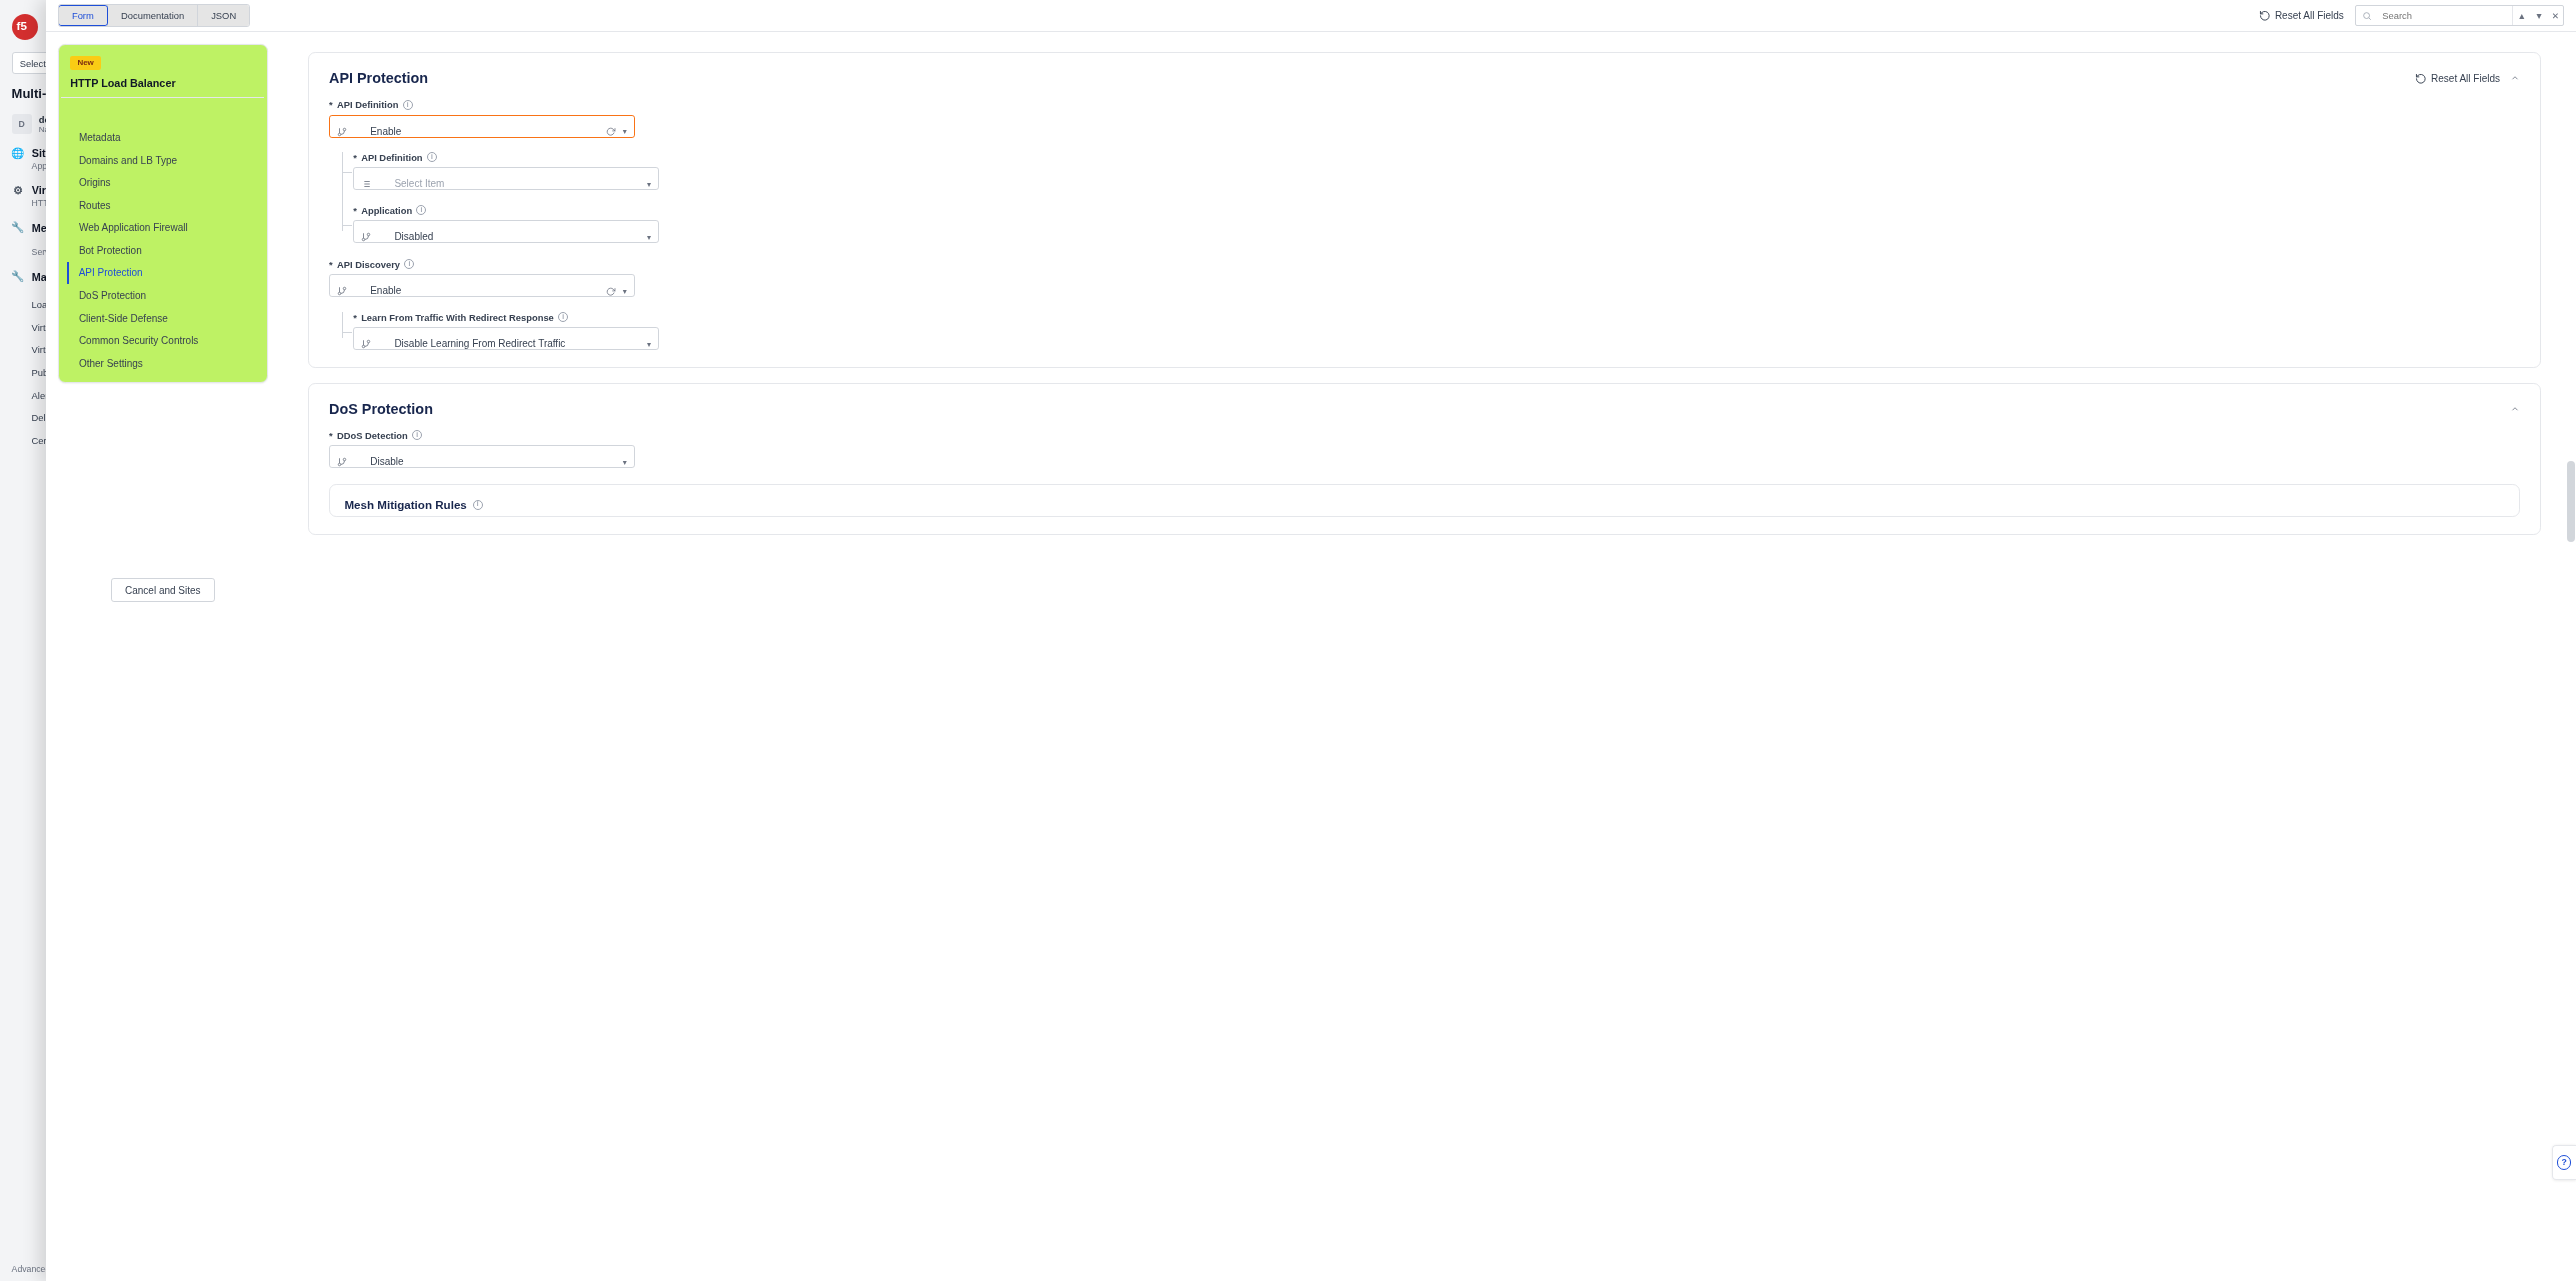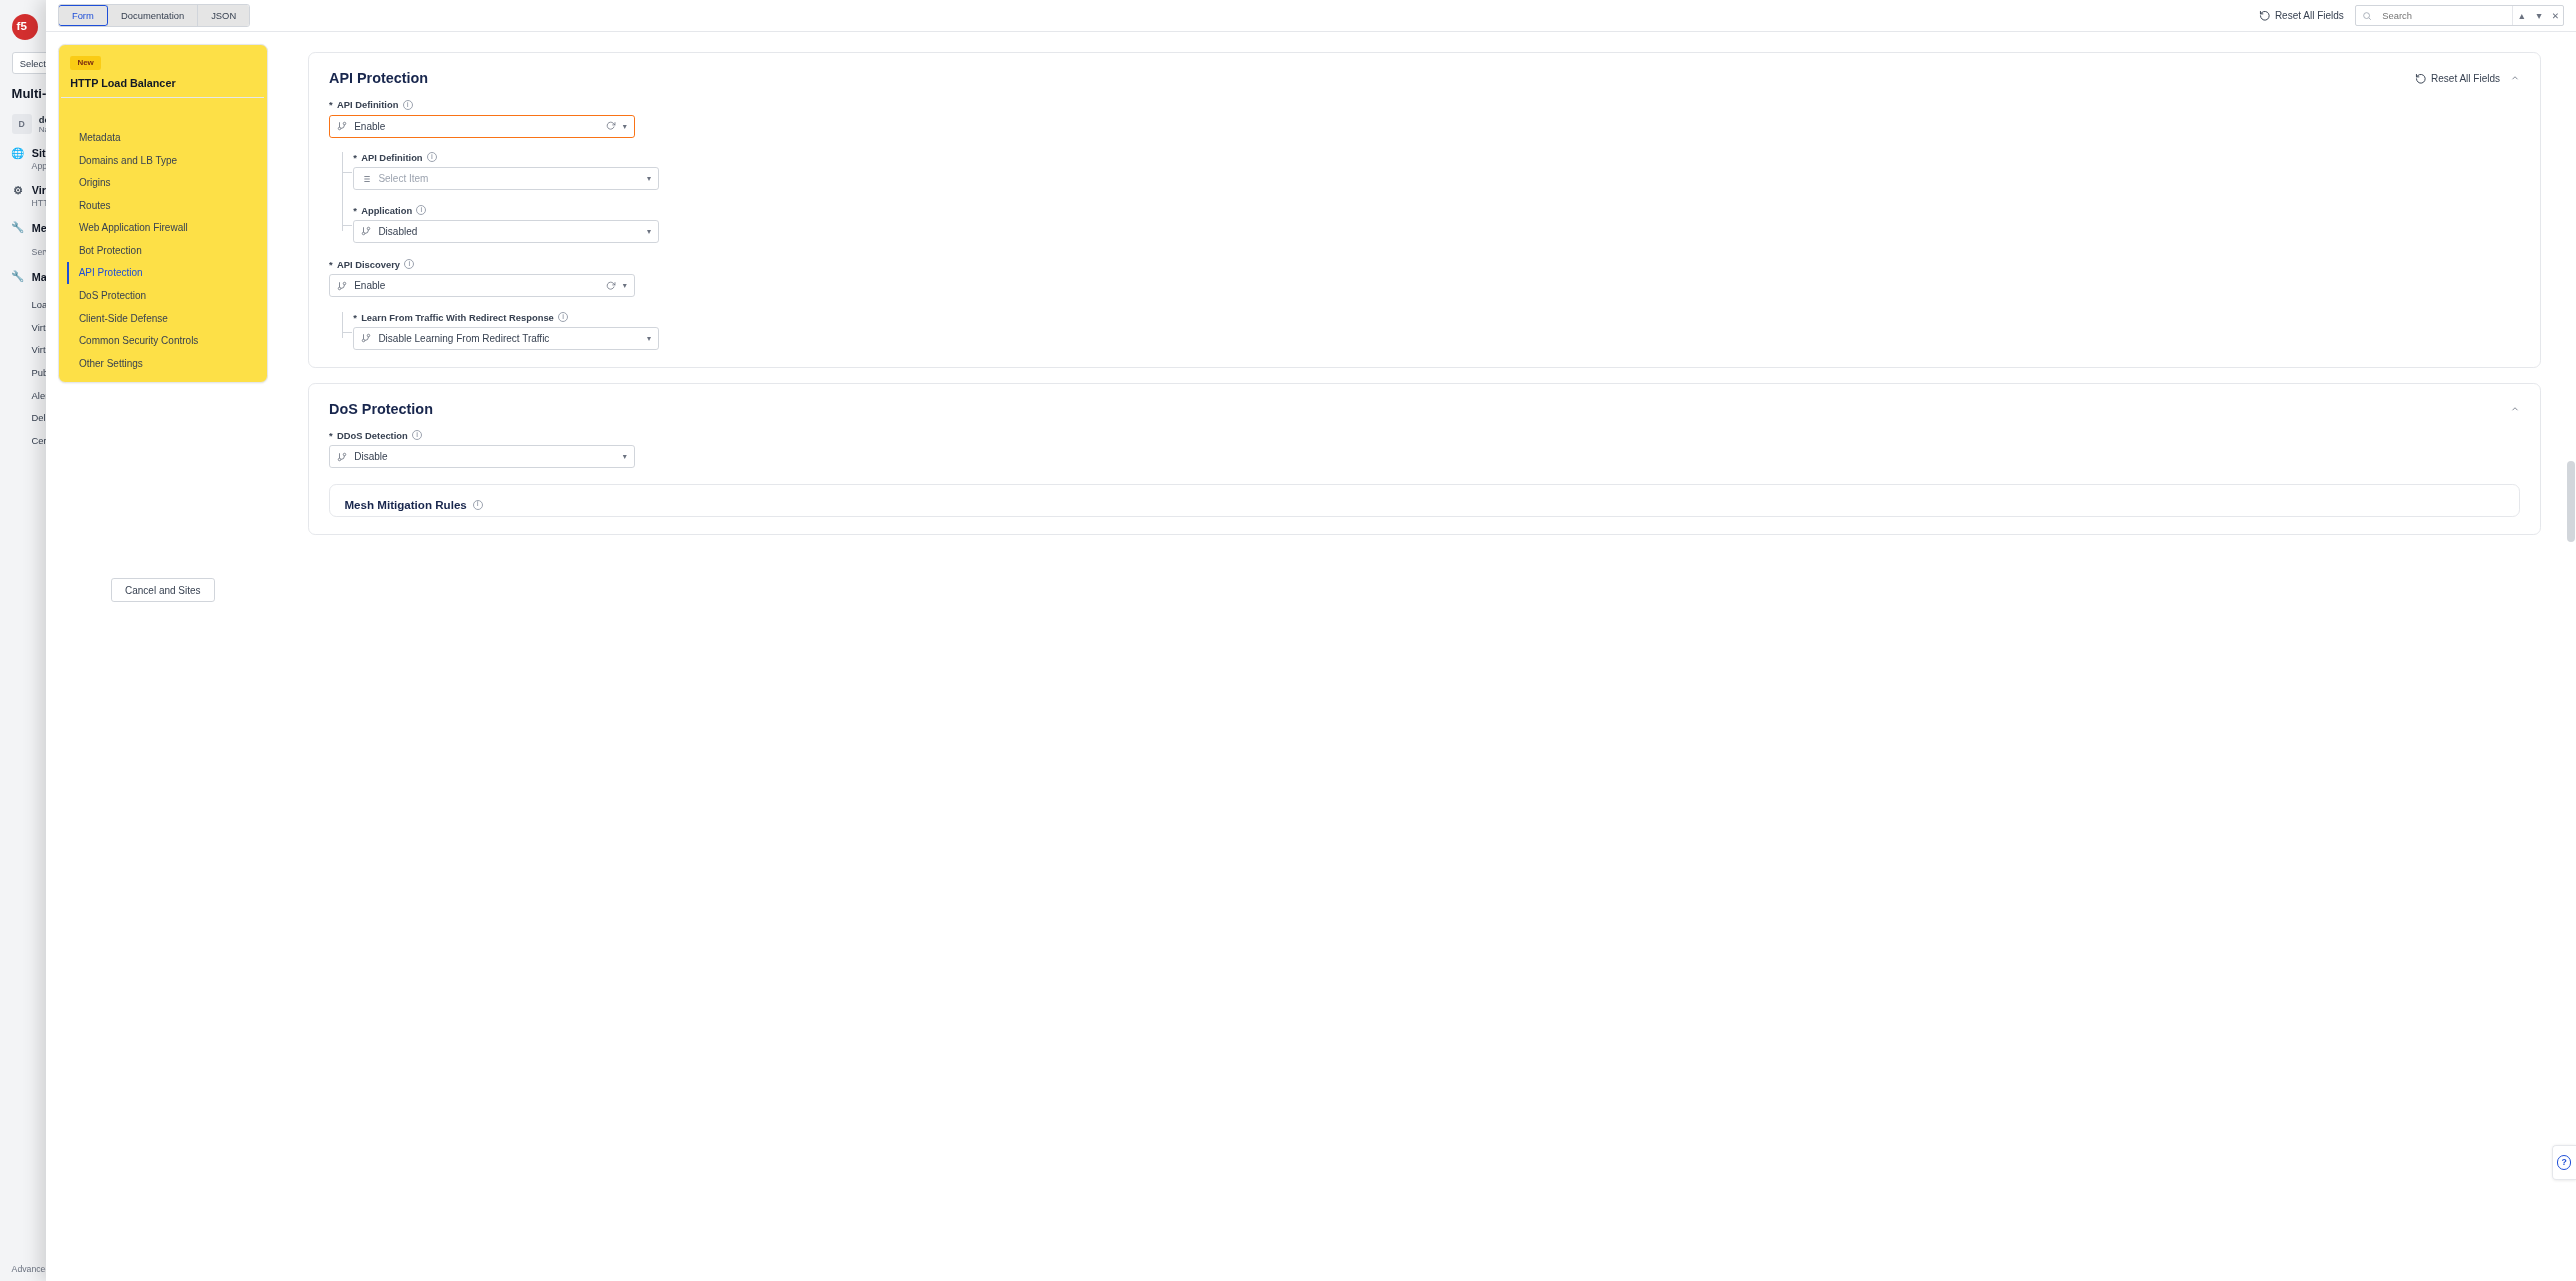--- a/index.html
+++ b/index.html
@@ -29,21 +29,21 @@
   .top-right{ display:flex; align-items:center; gap:11.6px;}
   .reset-link{ display:flex; align-items:center; gap:4.3px; color:#374151; font-size:10px; cursor:pointer;}
   .searchbox{ display:flex; align-items:center; border:0.7px solid #d1d5db; border-radius:2px; height:21.7px; width:209px;}
   .searchbox input{border:none; outline:none; flex:1; font-size:9.4px; padding:0 4.3px;}
   .searchbox .s-icon{ padding:0 5.8px; color:#9ca3af;}
   .search-controls{display:flex; align-items:center; border-left:0.7px solid #e5e7eb; height:100%;}
   .search-controls span{ padding:0 4.3px; color:#6b7280; cursor:pointer; font-size:8.7px;}
 
   .panel-body{ flex:1; display:flex; overflow:hidden;}
   .leftcol{ width:222px; padding:11.6px 0 11.6px 11.6px; position:relative;}
-  .card{ background:#fde047; border:0.7px solid #e5e7eb; border-radius:7.2px; box-shadow:0 0.7px 1.4px rgba(0,0,0,0.05);}
+  .card{ background:#bef264; border:0.7px solid #e5e7eb; border-radius:7.2px; box-shadow:0 0.7px 1.4px rgba(0,0,0,0.05);}
   .nav-card{ padding:11.6px 0 7.2px 0;}
   .nav-card .top-row{ padding:0 11.6px 7.2px 11.6px;}
   .badge-new{ display:inline-block; background:#facc15; color:#7c2d12; font-size:8px; font-weight:700; padding:2.2px 7.2px; border-radius:2.2px;}
   .nav-title{ padding:0 11.6px 8.7px 11.6px; font-weight:700; font-size:10.8px; color:#111827;}
   .nav-divider{ height:0.7px; background:#e5e7eb; margin:0 2.9px 5.8px 2.9px;}
   .nav-list{ padding-left:8.7px;margin-top:28px;}
   .nav-item{ padding:5.8px 11.6px 5.8px 11.6px; font-size:10px; color:#374151; cursor:pointer;}
   .nav-item.active{ color:#1d4ed8; border-left:2.2px solid #1d4ed8; padding-left:9.4px;}
   .cancel-wrap{ text-align:center; margin-top:195px;}
   .cancel-btn{ display:inline-block; border:0.7px solid #d1d5db; border-radius:2.9px; padding:5.8px 13px; font-size:10px; color:#374151; background:#fff; cursor:pointer;}
@@ -51,21 +51,21 @@
   .rightcol{ flex:1; position:relative;}
   .rightscroll{ position:absolute; inset:0; overflow-y:auto; padding:0 35px 29px 40px;}
   .section-card{ border:0.7px solid #e5e7eb; border-radius:7.2px; padding:17.3px 20px; margin-bottom:14.4px;}
   .section-head{ display:flex; align-items:center; justify-content:space-between; margin-bottom:13px;}
   .section-title{ font-size:14.4px; font-weight:800; color:#18264d;}
   .section-reset{ display:flex; align-items:center; gap:4.3px; color:#374151; font-size:10px; cursor:pointer;}
   .collapse-caret{ color:#6b7280; margin-left:10px; cursor:pointer;}
   .field-label{ font-size:9.4px; font-weight:700; color:#374151; margin-bottom:4.3px; display:flex; align-items:center; gap:4.3px;}
   .req{ color:#374151;}
   .info-icon{ width:10px; height:10px; border:0.7px solid #9ca3af; border-radius:50%; display:inline-flex; align-items:center; justify-content:center; font-size:6.5px; color:#9ca3af; line-height:1;}
-  .select{ display:flex; align-items:center; height:23px; border:0.7px solid #d1d5db; border-radius:2.9px; padding:0 7.2px; gap:7px; width:306px; background:#fff; cursor:pointer; position:relative;}
+  .select{ display:flex; align-items:flex-end; height:23px; border:0.7px solid #d1d5db; border-radius:2.9px; padding:0 7.2px; gap:23px; width:306px; background:#fff; cursor:pointer; position:relative;}
   .select.orange{ border-color:#f97316; }
   .select .lead-icon{ color:#6b7280; display:flex;}
   .select .val{ flex:1; color:#374151; font-size:10px;}
   .select .placeholder{ color:#9ca3af;}
   .select .tail{ display:flex; align-items:center; gap:7.2px; color:#6b7280;}
   .select .caret{ font-size:8px;}
   .nested{ margin-left:11.6px; padding-left:11.6px; border-left:0.7px dashed transparent; position:relative;}
   .nested::before{ content:""; position:absolute; left:0; top:0; bottom:11.6px; width:0.7px; background:#d1d5db;}
   .nested-row{ margin-top:14.4px; position:relative;}
   .nested-row::before{ content:""; position:absolute; left:-11.6px; top:20px; width:10px; height:0.7px; background:#d1d5db;}

